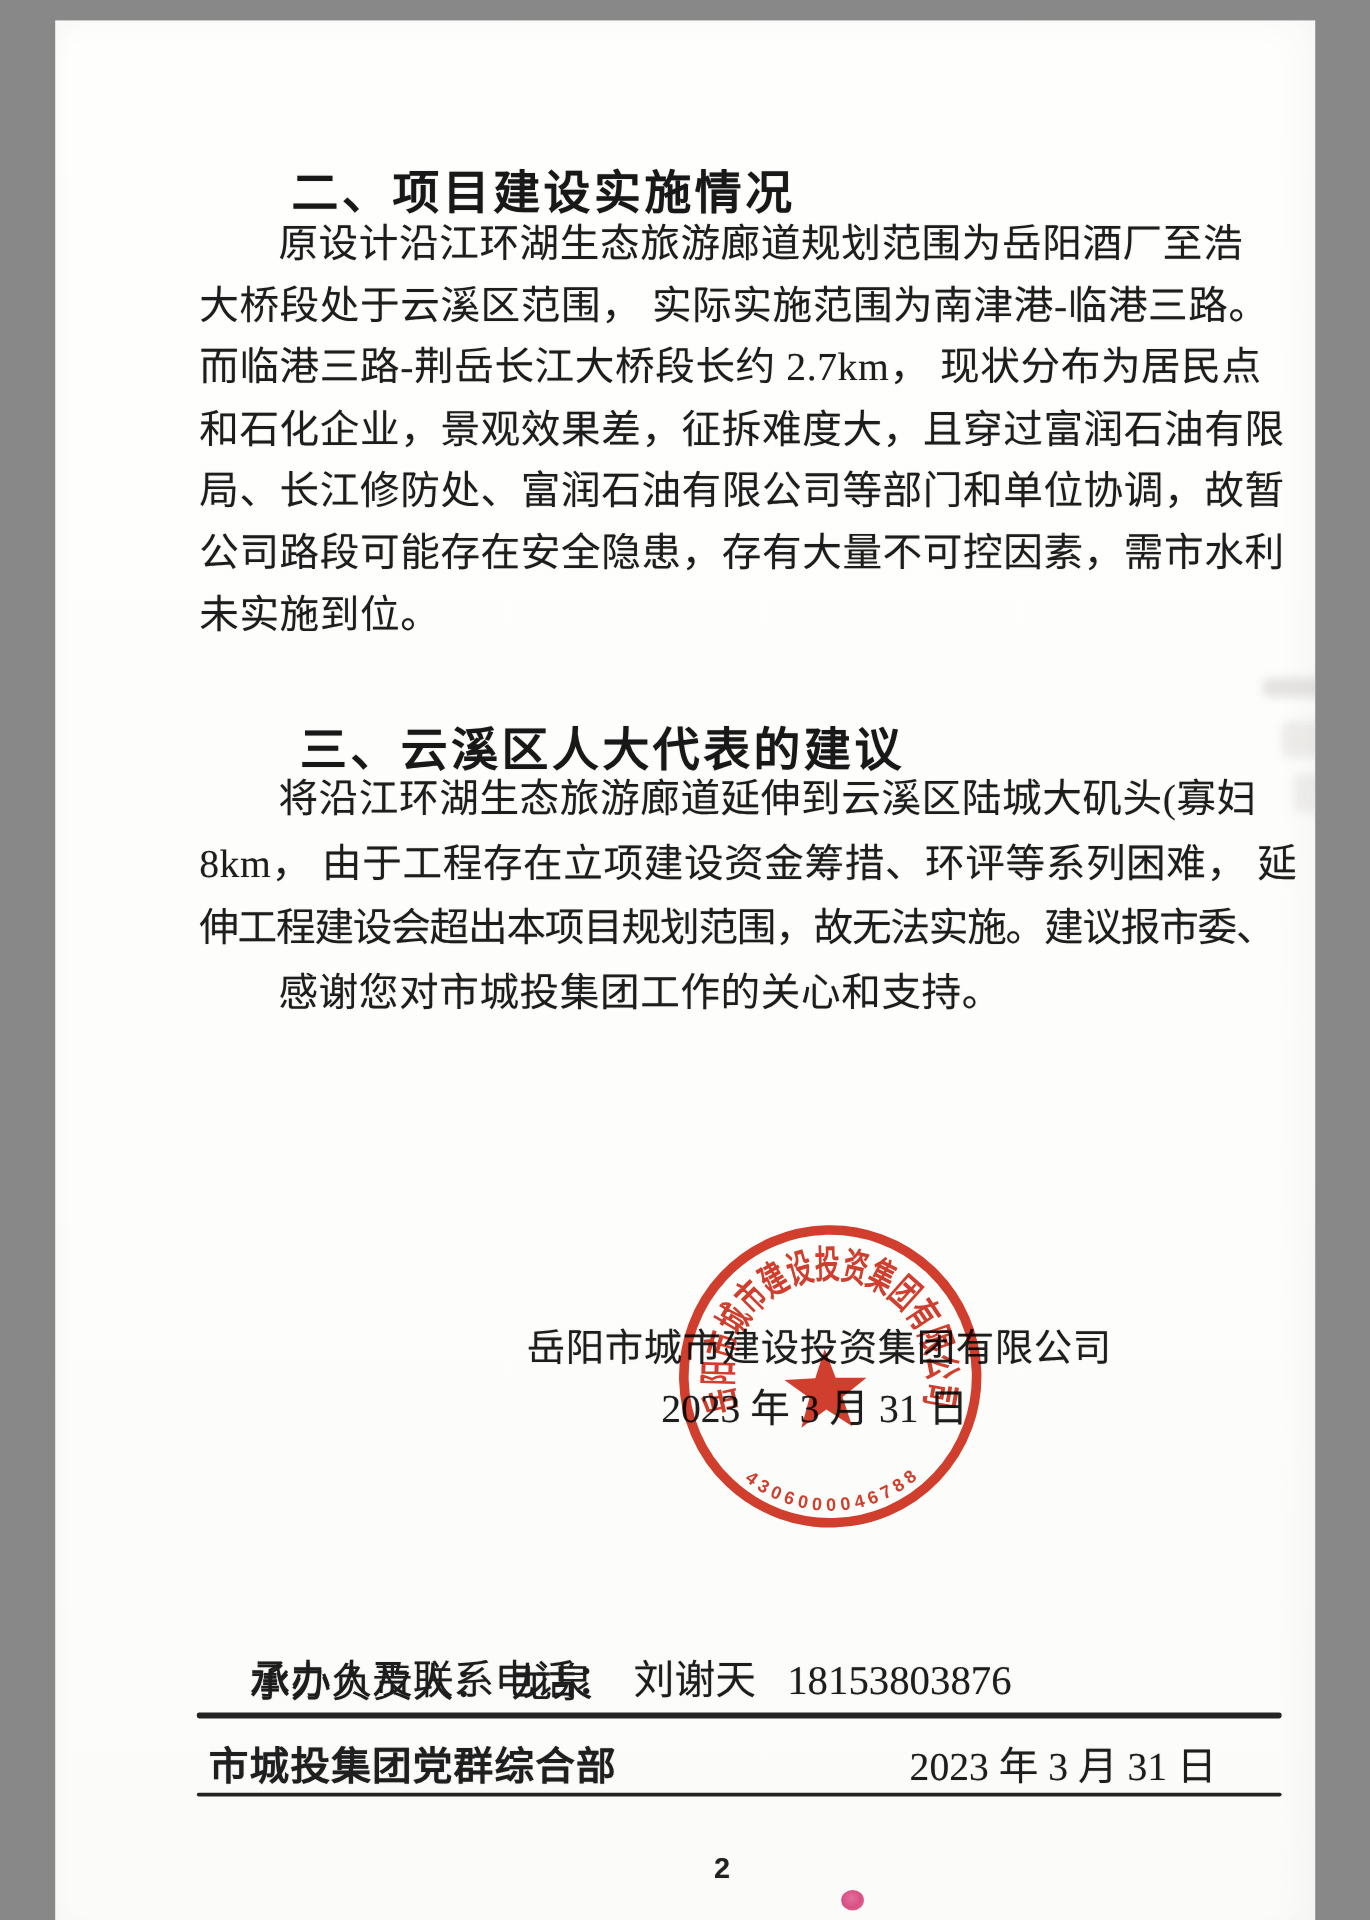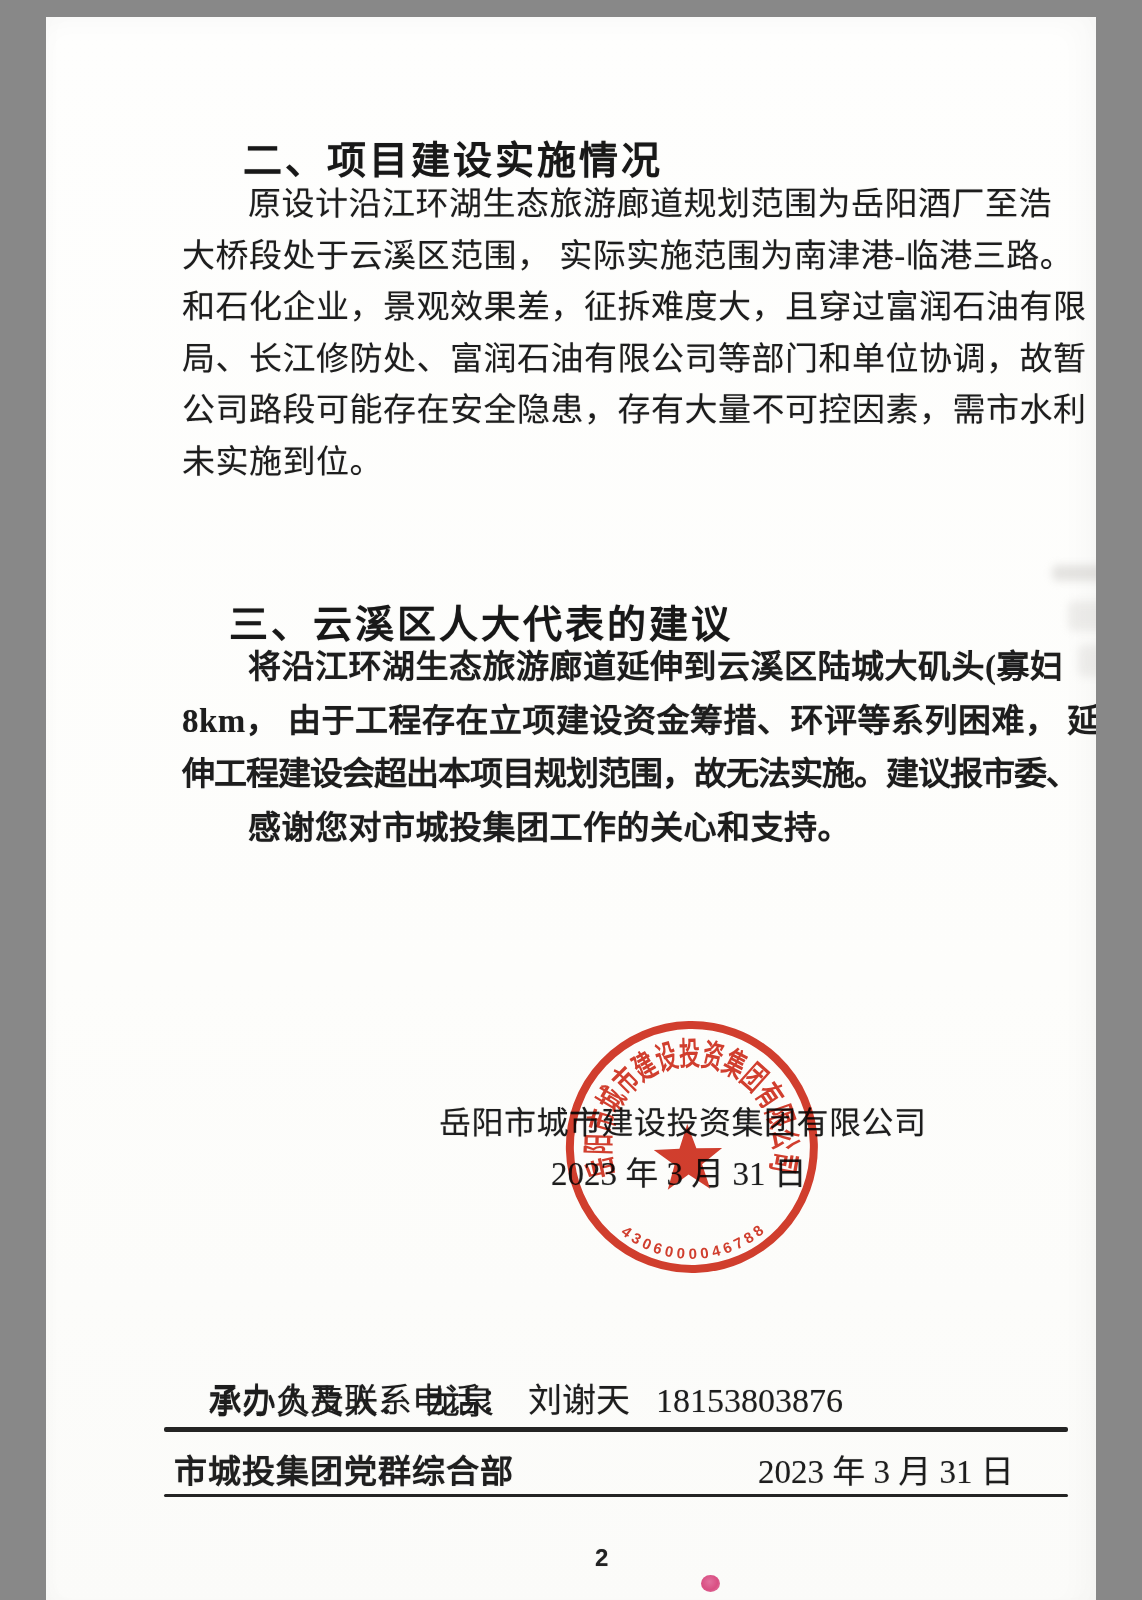--- a/index.html
+++ b/index.html
@@ -9,27 +9,27 @@
     overflow:hidden;
     font-family:"Liberation Serif","DejaVu Serif",serif;
     color:#1d1d1d;
     box-shadow:inset -10px 0 30px rgba(60,60,60,0.03), inset 0 -8px 24px rgba(60,60,60,0.02);
   }
   .txt{position:absolute;white-space:pre;text-shadow:0 0 1px rgba(40,40,40,0.35);}
   .heading{
     font-family:"Liberation Sans","DejaVu Sans",sans-serif;
     font-weight:700;font-size:39px;letter-spacing:3px;color:#181818;
   }
-  .para{position:absolute;left:136px;width:930px;}
+  .para{position:absolute;left:120px;width:930px;}
   .bline{
     display:block;font-size:33px;letter-spacing:0.5px;white-space:pre;
     text-shadow:0 0 1px rgba(40,40,40,0.3);color:#1d1d1d;
   }
   .p1 .bline{height:51.5px;line-height:51.5px;}
-  .p2 .bline{height:53.5px;line-height:53.5px;font-weight:bold;}
+  .p2 .bline{height:53.5px;line-height:53.5px;}
   .indent{padding-left:66px;}
   .tight{letter-spacing:-1px;}
   .sig-company{font-size:32px;letter-spacing:0.5px;}
   .sig-date{font-size:33px;}
   .contact{font-size:34px;}
   .contact .gap-s{display:inline-block;width:14px;}
   .contact .gap-m{display:inline-block;width:26px;}
   .rule{position:absolute;left:118px;width:904px;background:#242424;border-radius:2px;}
   .footer-dept{
     font-family:"Liberation Sans","DejaVu Sans",sans-serif;
@@ -55,27 +55,28 @@
 </head>
 <body>
 
 <div class="page">
 
   <div class="txt heading" style="left:197px;top:112px;">二、项目建设实施情况</div>
 
   <div class="para p1" style="top:162px;">
     <span class="bline indent">原设计沿江环湖生态旅游廊道规划范围为岳阳酒厂至浩</span>
     <span class="bline">大桥段处于云溪区范围， 实际实施范围为南津港-临港三路。</span>
+    <span class="bline">而临港三路-荆岳长江大桥段长约 2.7km， 现状分布为居民点</span>
     <span class="bline">和石化企业，景观效果差，征拆难度大，且穿过富润石油有限</span>
     <span class="bline">局、长江修防处、富润石油有限公司等部门和单位协调，故暂</span>
     <span class="bline">公司路段可能存在安全隐患，存有大量不可控因素，需市水利</span>
     <span class="bline">未实施到位。</span>
   </div>
 
-  <div class="txt heading" style="left:183px;top:576px;">三、云溪区人大代表的建议</div>
+  <div class="txt heading" style="left:204px;top:576px;">三、云溪区人大代表的建议</div>
 
   <div class="para p2" style="top:624px;">
     <span class="bline indent">将沿江环湖生态旅游廊道延伸到云溪区陆城大矶头(寡妇</span>
     <span class="bline">8km， 由于工程存在立项建设资金筹措、环评等系列困难， 延</span>
     <span class="bline tight">伸工程建设会超出本项目规划范围，故无法实施。建议报市委、</span>
     <span class="bline indent">感谢您对市城投集团工作的关心和支持。</span>
   </div>
 
   <div class="txt sig-company" style="left:393px;top:1080px;">岳阳市城市建设投资集团有限公司</div>
   <div class="txt sig-date" style="left:505px;top:1130px;">2023 年 3 月 31 日</div>

